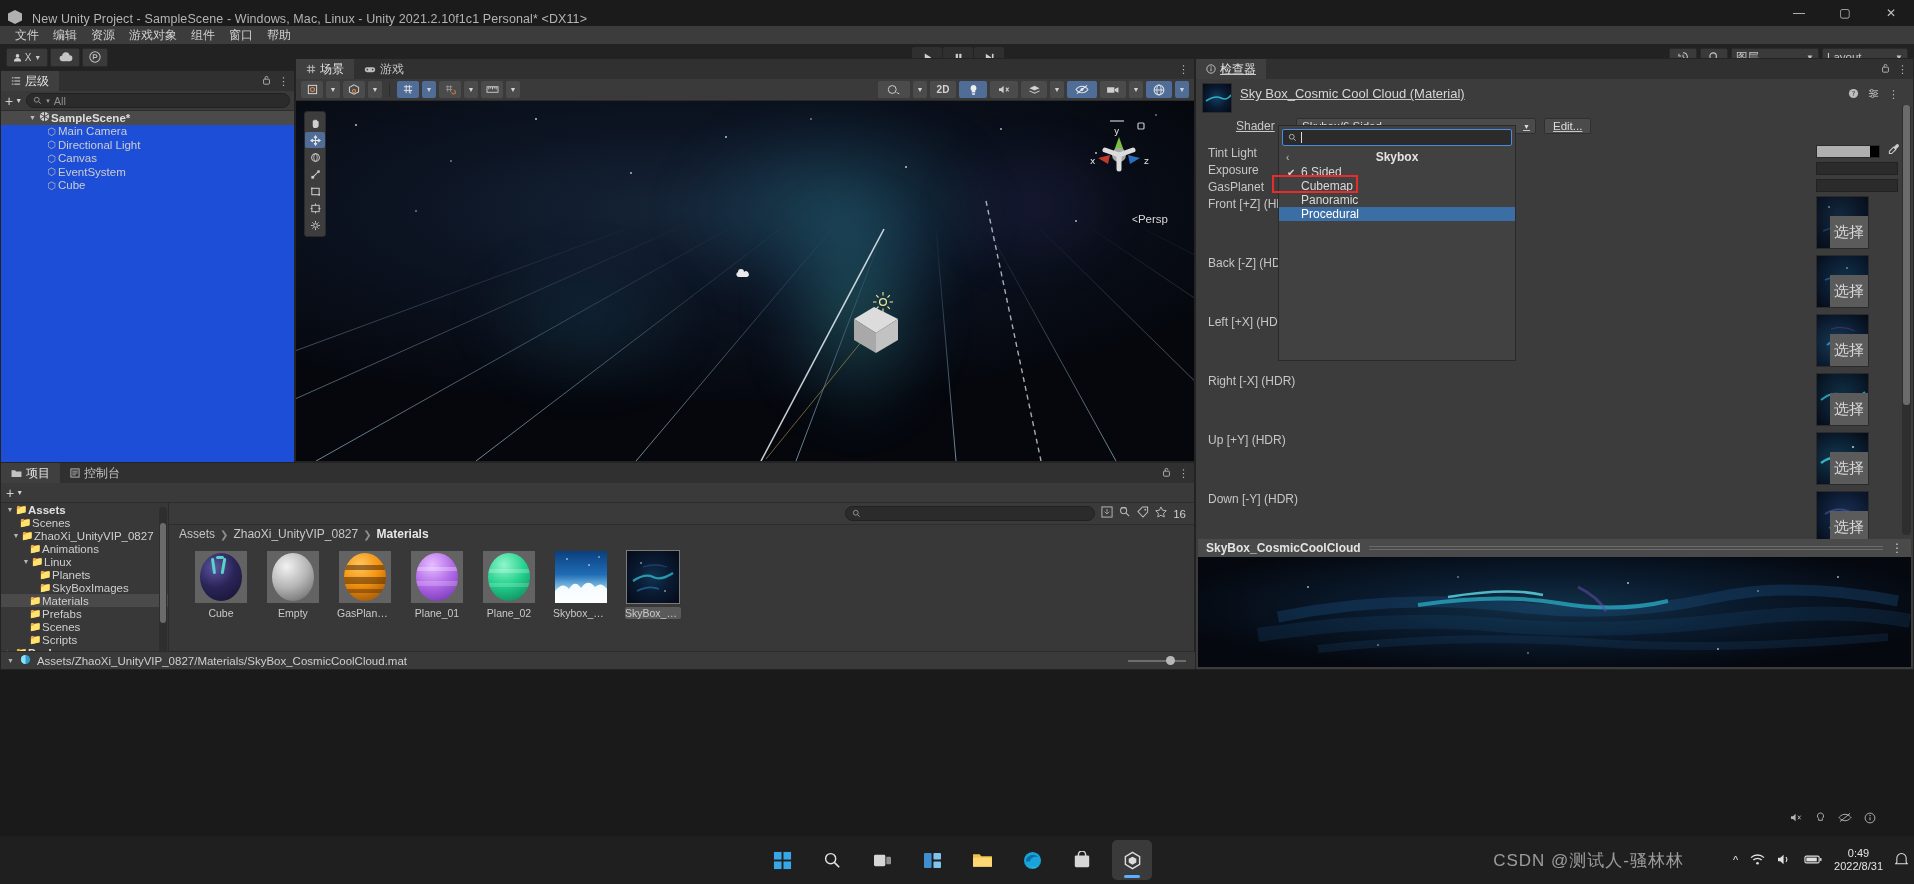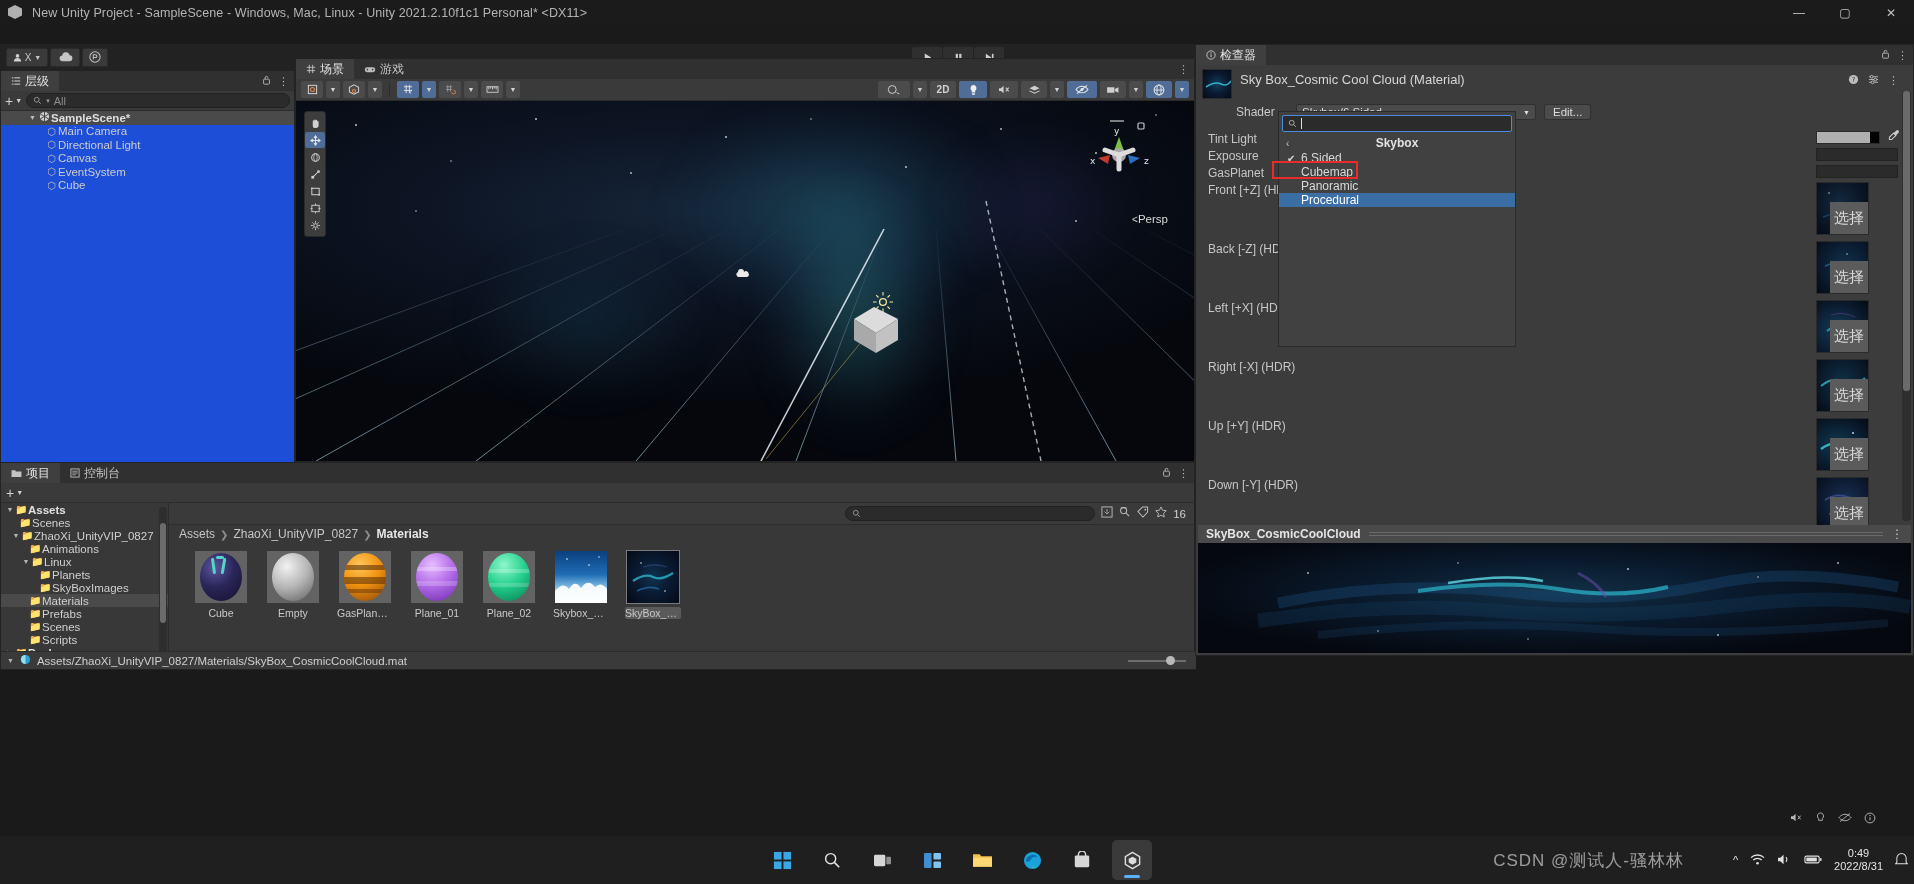--- a/index.html
+++ b/index.html
@@ -8,21 +8,21 @@
     background:#1a1a1a;
     font-family:"Liberation Sans", sans-serif;
     font-size:12px; color:#c8c8c8;
     -webkit-font-smoothing:antialiased;
   }
   #root { position:relative; width:1914px; height:884px; }
 
   
   .titlebar {
     position:absolute; left:0; top:0; width:1914px; height:26px;
-    background:#1b1b1b; display:flex; align-items:center;
+    background:#1b1b1b; display:flex; align-items:flex-end;
   }
   .title-icon { width:16px; height:16px; margin-left:8px; margin-right:8px;
     position:relative; }
   .title-icon .unity-hex {
     width:14px;height:14px;border-radius:3px;background:#b0b0b0;
     clip-path:polygon(50% 0,100% 25%,100% 75%,50% 100%,0 75%,0 25%);
   }
   .title-text { color:#b4b4b4; font-size:12.5px; letter-spacing:.1px; }
   .win-btns { margin-left:auto; display:flex; height:26px; }
   .win-btn { width:46px; height:26px; display:flex; align-items:center;
@@ -140,21 +140,21 @@
   .sphere { width:42px;height:48px;border-radius:50%; }
   .proj-status { position:absolute; left:0; bottom:0; width:1195px; height:18px;
     background:#3a3a3a; display:flex; align-items:center; gap:6px; padding-left:6px;
     border-top:1px solid #2c2c2c; font-size:11.5px; color:#cfcfcf;}
   .slider-wrap { margin-left:auto; display:flex; align-items:center; gap:0; padding-right:10px;}
   .slider-track { width:58px; height:2px; background:#6d6d6d; position:relative;}
   .slider-knob { position:absolute; top:-4px; left:38px; width:9px;height:9px;
     border-radius:50%; background:#b8b8b8;}
 
   
-  #inspector { left:1195px; top:44px; width:719px; height:612px; }
+  #inspector { left:1195px; top:58px; width:719px; height:612px;text-decoration:underline; }
   .insp-head { height:20px; background:#303030; display:flex; align-items:center;
     position:relative;}
   .insp-content { position:relative; height:590px; background:#3c3c3c; overflow:hidden;}
   .mat-header { height:38px; display:flex; align-items:flex-start; padding:4px 6px 0 6px;
     gap:8px;}
   .mat-preview-small { width:30px; height:30px; border:1px solid #2c2c2c; }
   .mat-title { font-size:13px; color:#d6d6d6; margin-top:3px;}
   .mat-head-icons { position:absolute; right:14px; top:9px; display:flex; gap:9px;
     color:#bdbdbd; font-size:11px;}
   .shader-row { display:flex; align-items:center; gap:8px; padding-left:40px; height:18px;}
@@ -229,20 +229,29 @@
         <div class="unity-hex"></div>
       </div>
     <div class="title-text">New Unity Project - SampleScene - Windows, Mac, Linux - Unity 2021.2.10f1c1 Personal* &lt;DX11&gt;</div>
     <div class="win-btns">
       <div class="win-btn">—</div>
       <div class="win-btn">▢</div>
       <div class="win-btn close">✕</div>
     </div>
   </div>
 
+  <div class="menubar">
+    <div class="mi">文件</div>
+    <div class="mi">编辑</div>
+    <div class="mi">资源</div>
+    <div class="mi">游戏对象</div>
+    <div class="mi">组件</div>
+    <div class="mi">窗口</div>
+    <div class="mi">帮助</div>
+  </div>
 
   <div class="toolbar">
     <div class="tb-group">
       <div class="tb-btn acct">
         <svg width="9" height="9" viewBox="0 0 10 10">
             <circle cx="5" cy="3.2" r="2" fill="#cfcfcf"></circle>
             <path d="M1 9.5a4 4 0 0 1 8 0z" fill="#cfcfcf"></path>
           </svg>
         <span>X</span>
         <span class="caret" style="font-size:7px">▼</span>

